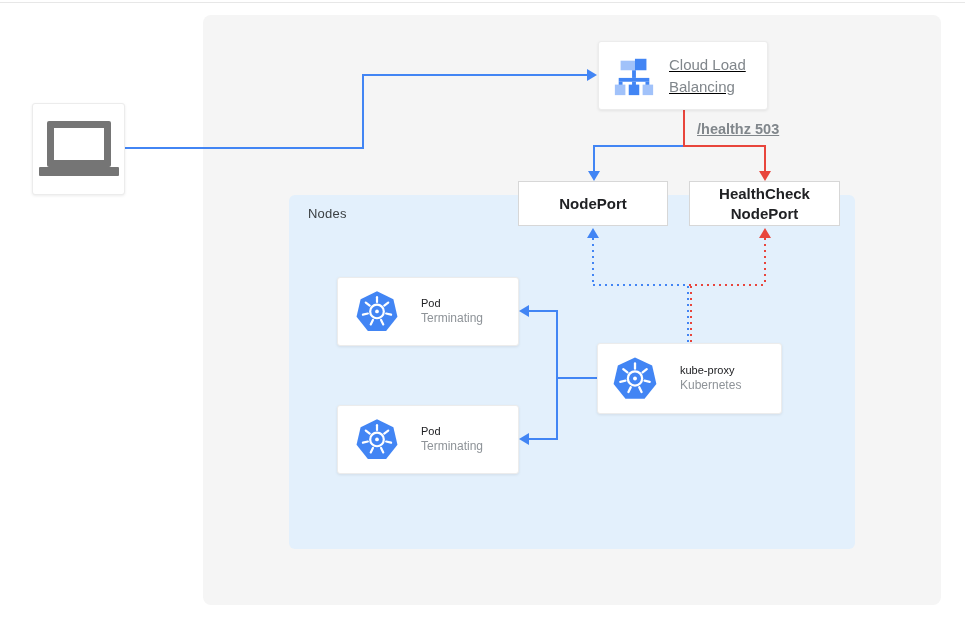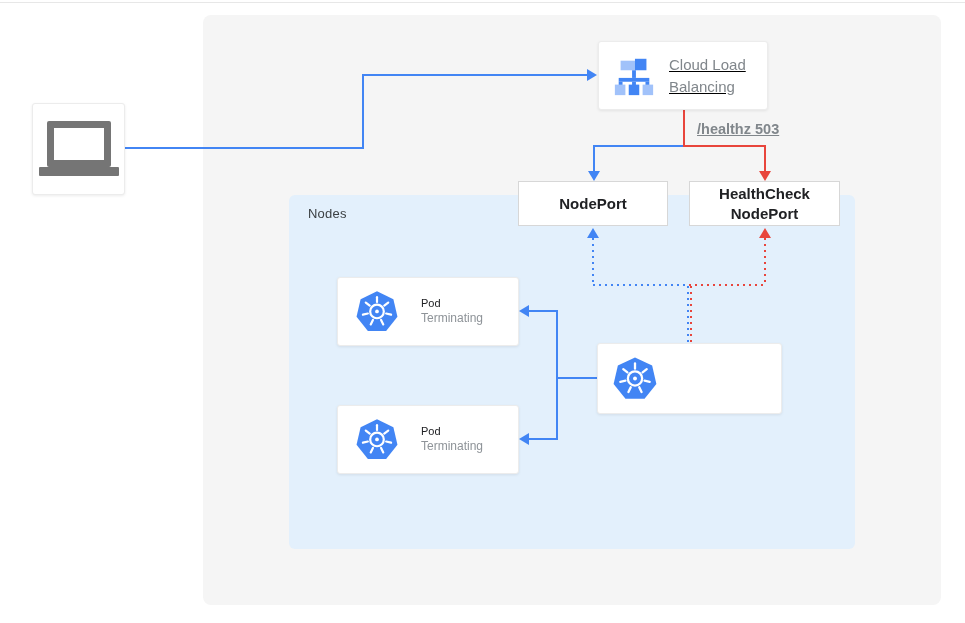--- a/index.html
+++ b/index.html
@@ -219,15 +219,19 @@
         <line x1="20" y1="11" x2="20" y2="6.5"></line>
         <line x1="26.6" y1="14.2" x2="30.2" y2="11.4"></line>
         <line x1="28.3" y1="21.4" x2="32.8" y2="22.4"></line>
         <line x1="23.7" y1="27.2" x2="25.7" y2="31.3"></line>
         <line x1="16.3" y1="27.2" x2="14.3" y2="31.3"></line>
         <line x1="11.7" y1="21.4" x2="7.2" y2="22.4"></line>
         <line x1="13.4" y1="14.2" x2="9.8" y2="11.4"></line>
       </g>
       <circle cx="20" cy="19.5" r="1.7" fill="#ffffff"></circle>
     </svg>
+    <div class="stack">
+      <div class="title">kube-proxy</div>
+      <div class="subtitle">Kubernetes</div>
+    </div>
   </div>
 
 </div>
 
 </body></html>

